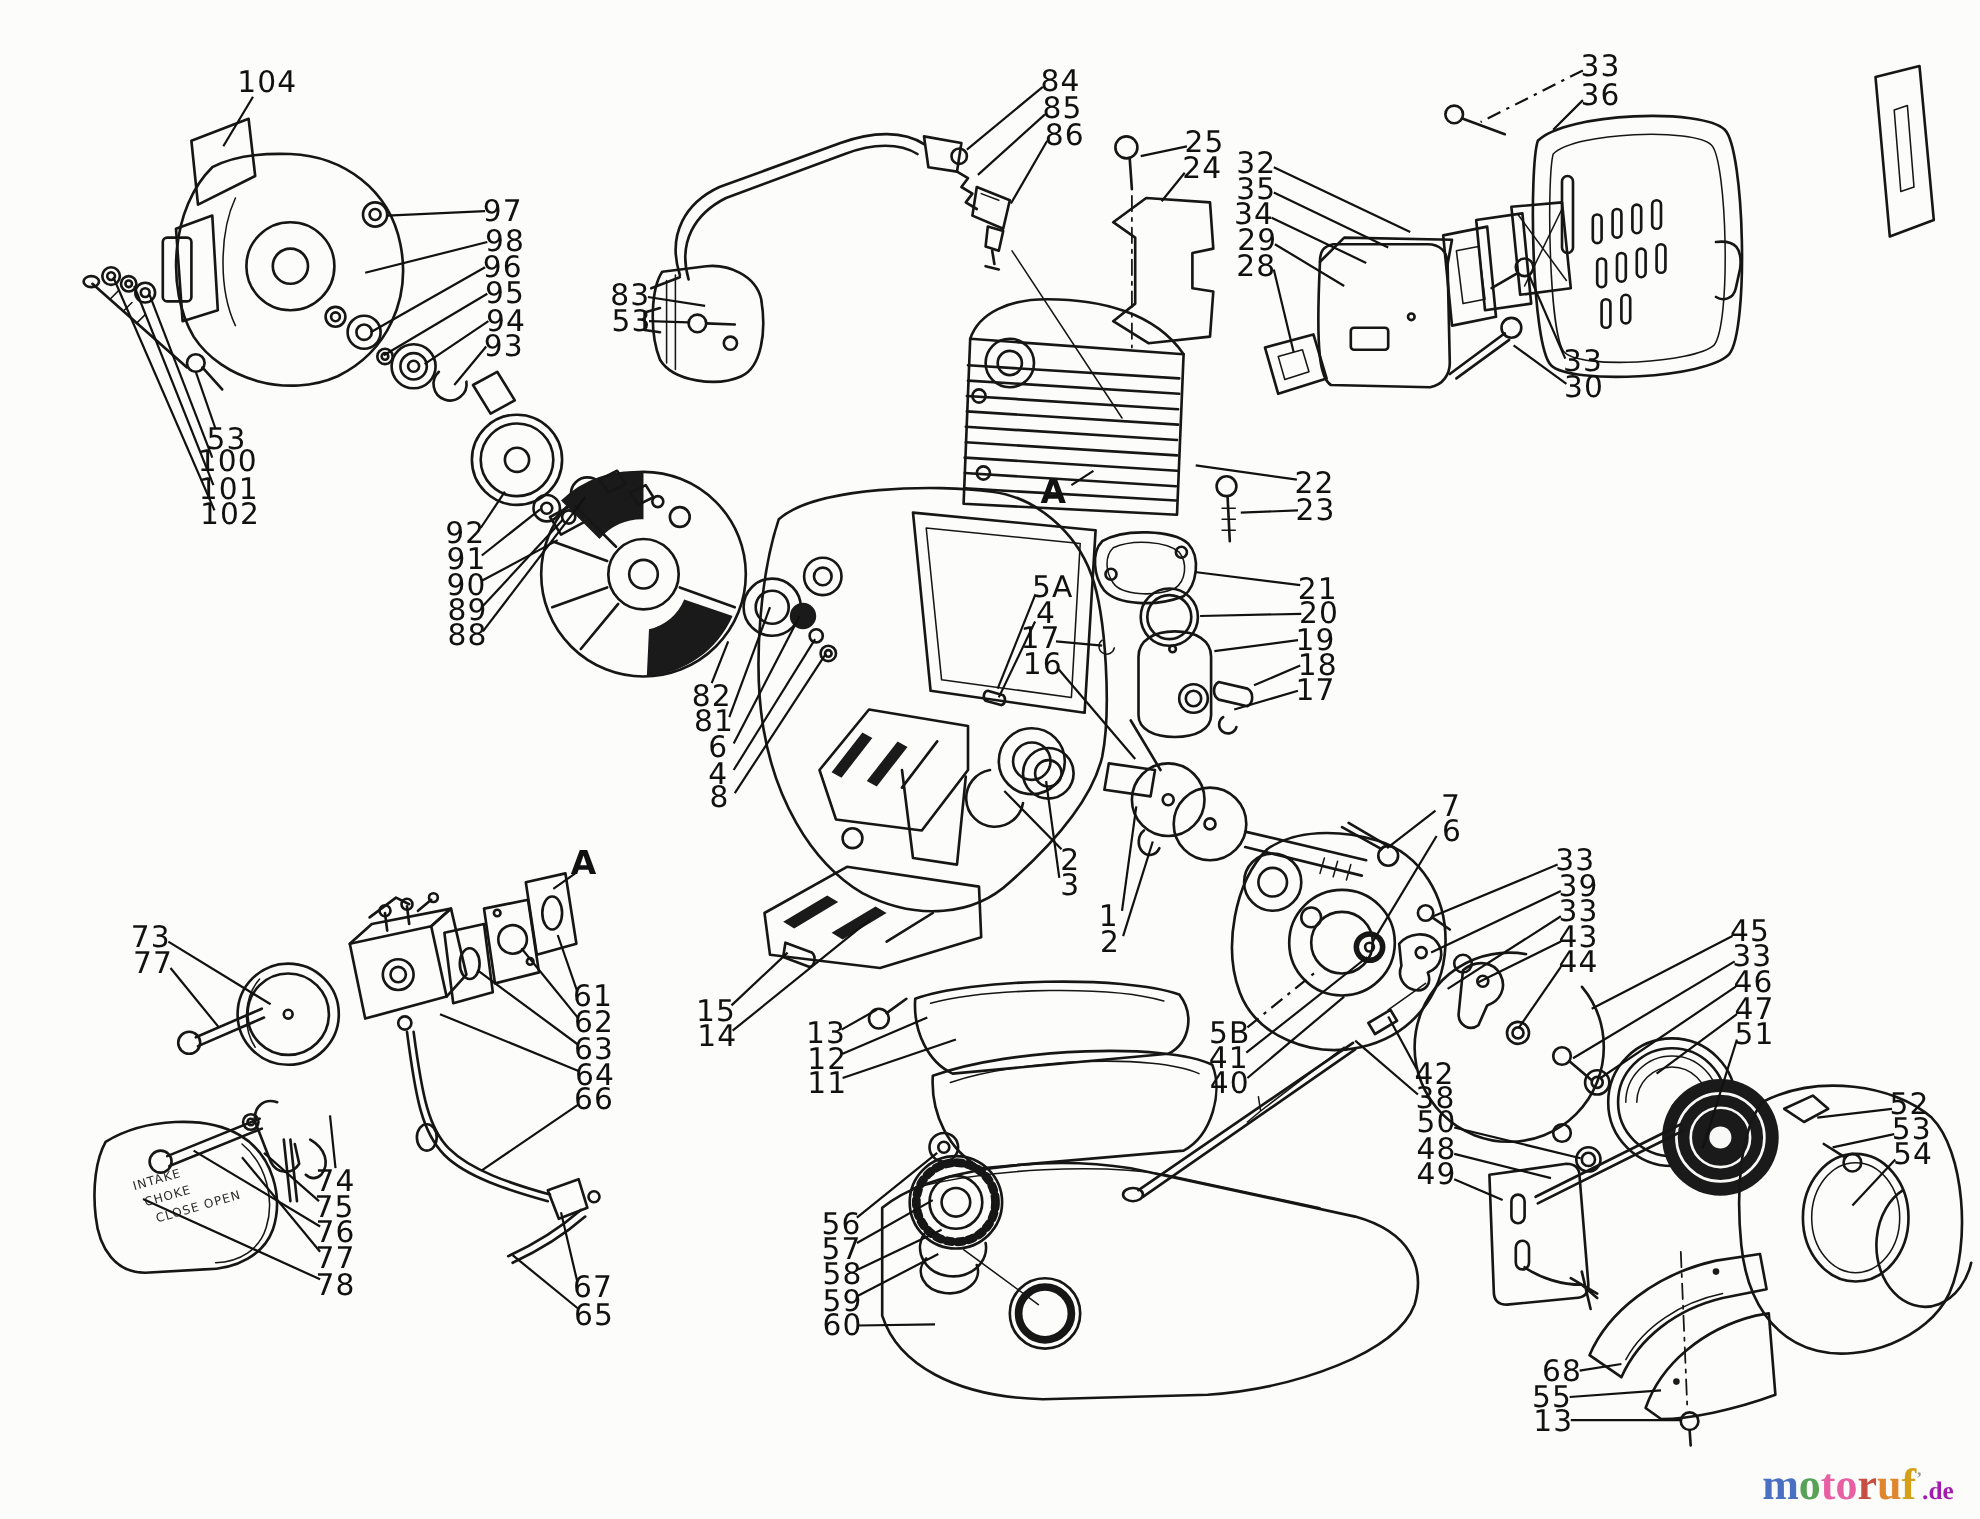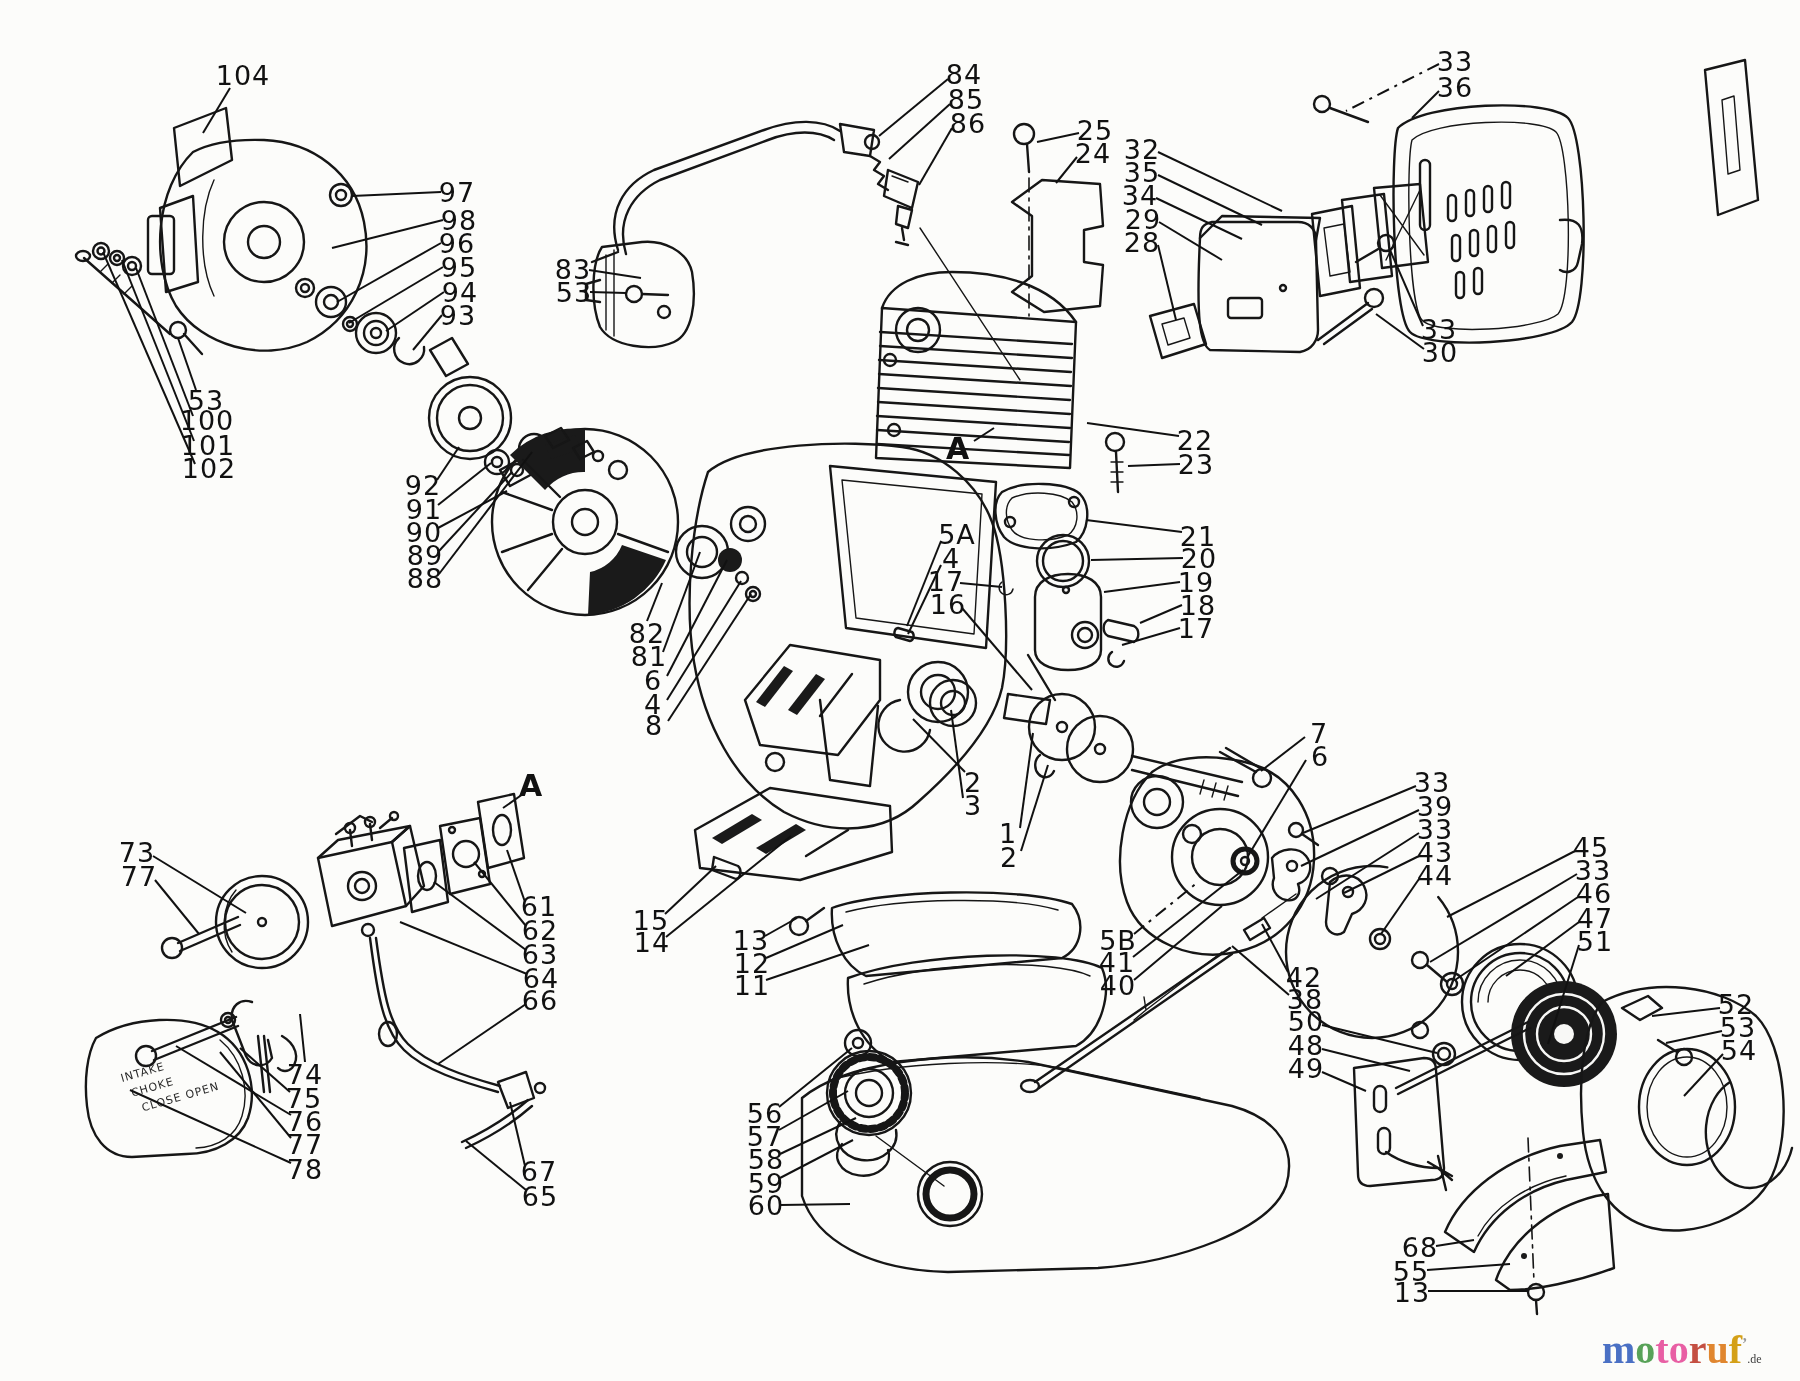--- a/index.html
+++ b/index.html
@@ -11,21 +11,21 @@
   .art .dark{fill:#1a1a1a;stroke:none;}
   .art .wline{stroke:#f8f8f6;}
   .callout{font:27px "DejaVu Sans",sans-serif;fill:#111;text-anchor:middle;dominant-baseline:central;letter-spacing:1px;}
   .callout.bold{font-weight:bold;font-size:30px;}
   .leader{stroke:#111;stroke-width:2;fill:none;}
   .leader.dash{stroke-dasharray:13 6 3 6;}
   .axis{stroke:#161616;stroke-width:1.6;stroke-dasharray:14 6 3 6;fill:none;}
   .cover-label{font:11px "DejaVu Sans",sans-serif;fill:#2b2b2b;letter-spacing:1px;}
   #watermark{position:absolute;left:1602px;top:1330px;font-family:"Liberation Serif",serif;
              font-weight:bold;font-size:40px;line-height:1;white-space:nowrap;}
-  #watermark .wm-suffix{font-size:12px;color:#404040;font-weight:normal;}
+  #watermark .wm-suffix{font-size:23px;color:#a21caf;font-weight:bold;}
   #watermark .wm-tick{font-size:16px;color:#9a9a9a;vertical-align:14px;}
 </style>
 </head>
 <body>
 
 <div id="stage">
 <svg id="diagram-svg" width="1800" height="1381" viewBox="0 0 1800 1381">
 
   <g class="art">
 

